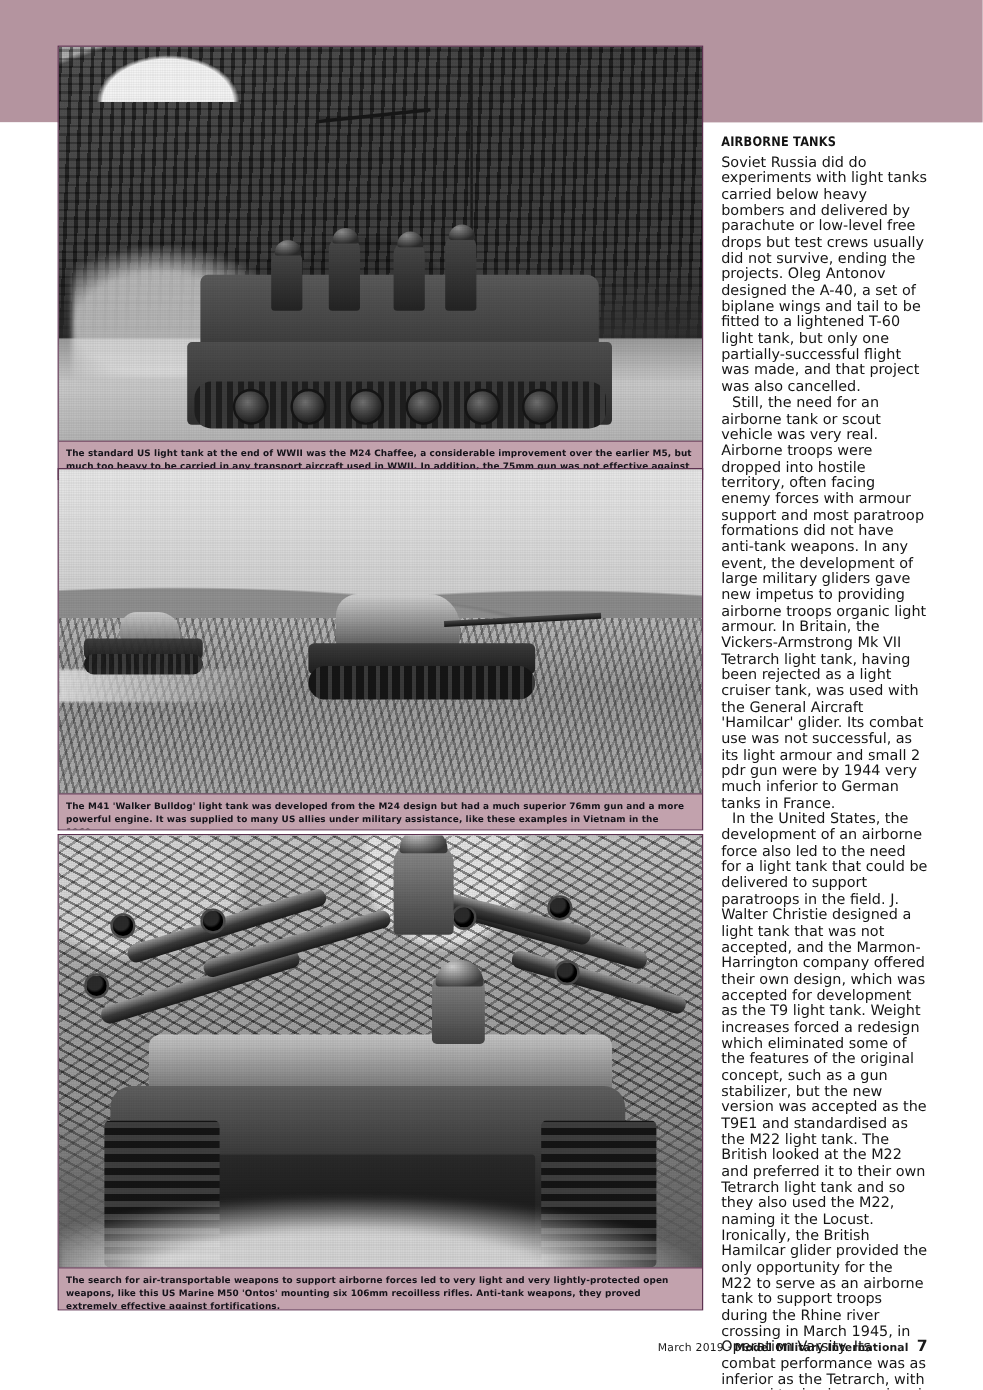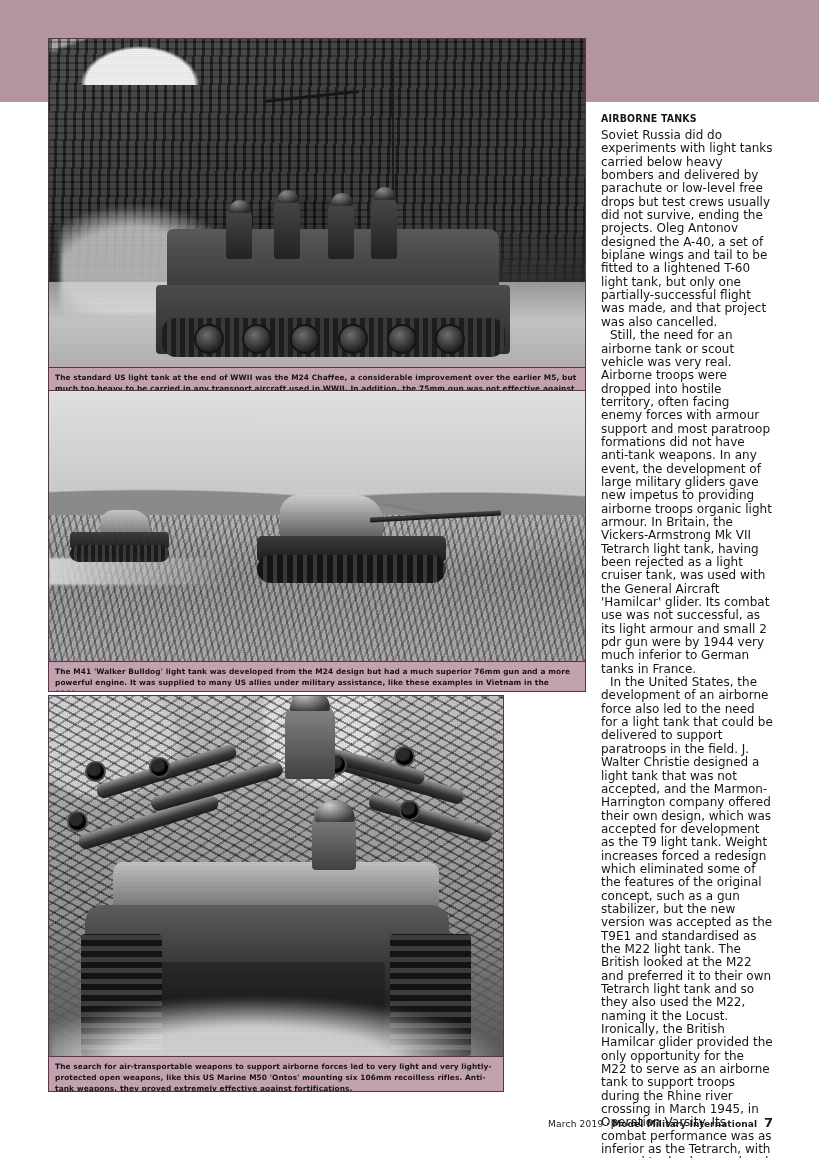--- a/index.html
+++ b/index.html
@@ -60,21 +60,21 @@
     padding: 4px 6px 5px 6px;
     box-sizing: border-box;
     border-top: 1px solid #5d3150;
   }
 
   
   #fig1 { left: 48px;  top: 38px;   width: 538px; height: 362px; }
   #fig1 .photo { height: 328px; }
   #fig2 { left: 48px;  top: 390px;  width: 538px; height: 302px; }
   #fig2 .photo { height: 270px; }
-  #fig3 { left: 48px;  top: 695px;  width: 456px; height: 397px; }
+  #fig3 { left: 48px;  top: 695px;  width: 538px; height: 397px; }
   #fig3 .photo { height: 360px; }
 
   
   .column {
     position: absolute;
     left: 601px;
     top: 113px;
     width: 172px;
   }
   .section-head {

